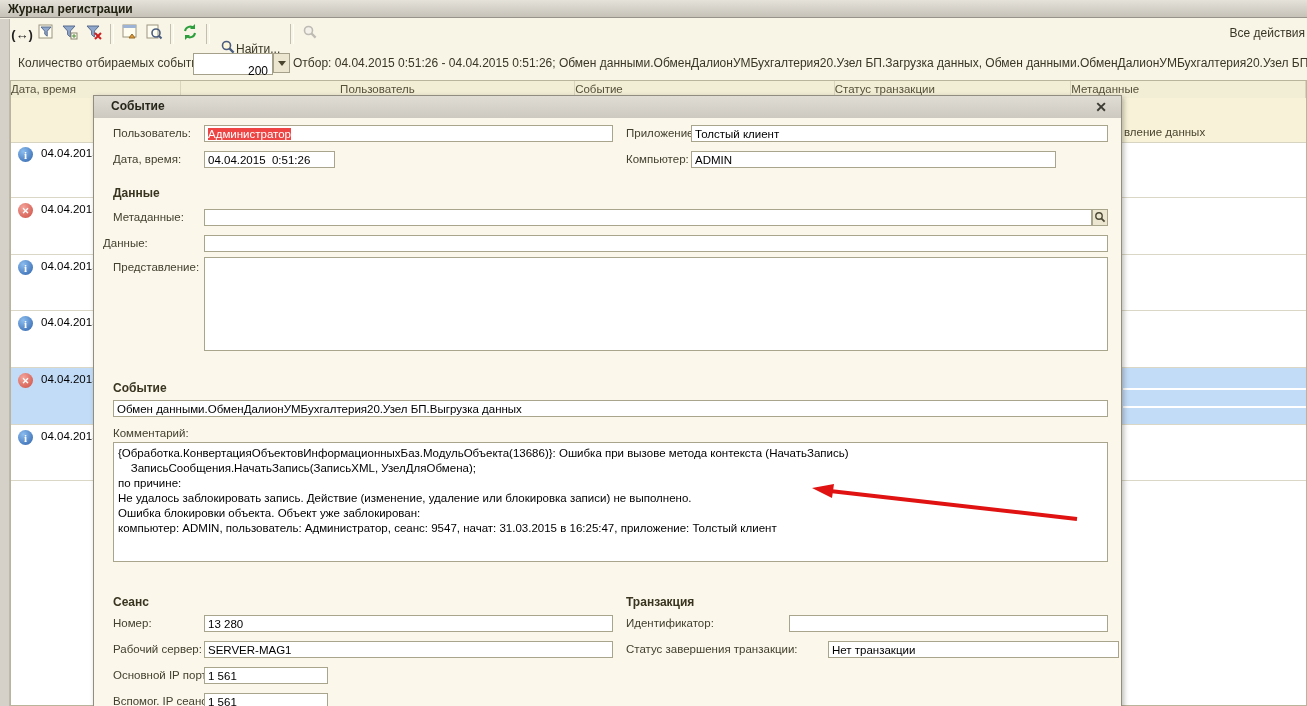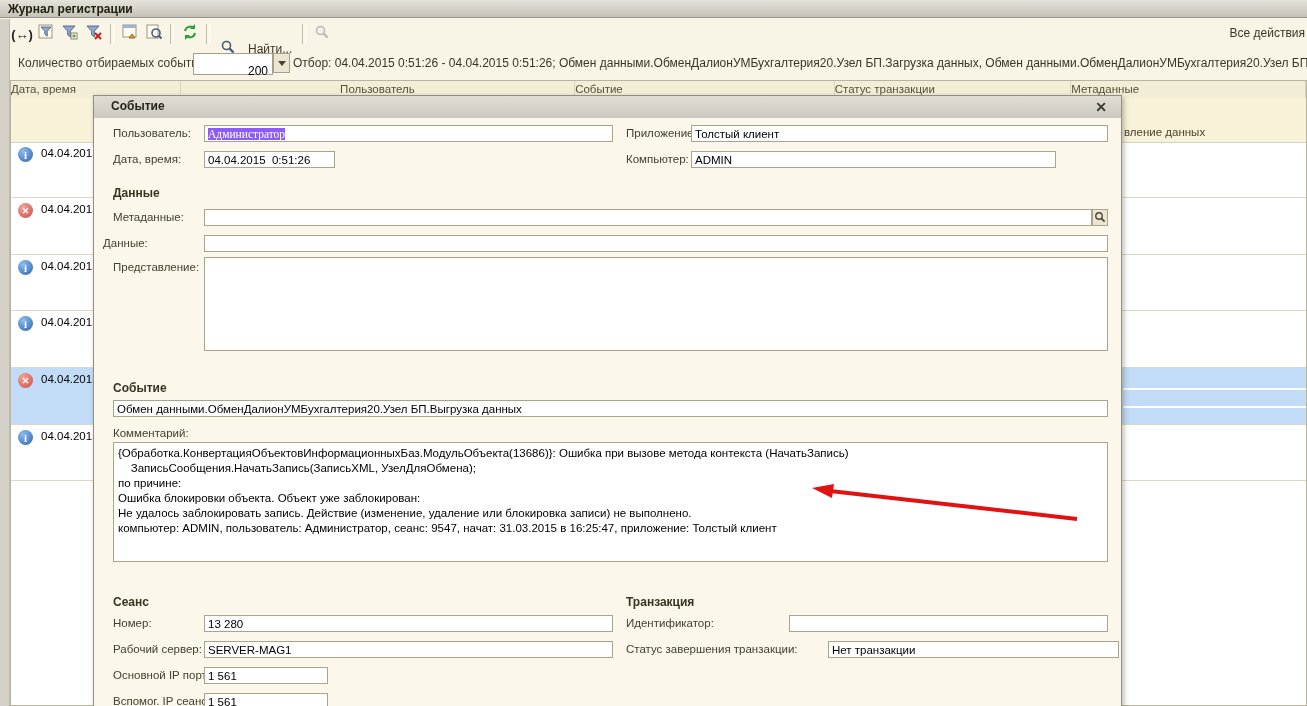--- a/index.html
+++ b/index.html
@@ -7,21 +7,21 @@
     font-family:"Liberation Sans",sans-serif;background:#f8f4e6;color:#3f3b2b;}
   
   .titlebar{position:absolute;left:0;top:0;width:1307px;height:18px;
     background:linear-gradient(180deg,#e5e2da,#c6c2b8);border-bottom:1px solid #97938a;
     font-size:12px;font-weight:bold;color:#20200f;line-height:18px;padding-left:8px;box-sizing:border-box;}
   .left-edge{position:absolute;left:0;top:19px;width:9px;height:687px;background:#d5d1c8;border-right:1px solid #bdb9af;}
   
   .toolbar{position:absolute;left:10px;top:19px;width:1297px;height:30px;display:flex;align-items:center;}
   .tbtn{height:22px;min-width:22px;display:flex;align-items:center;justify-content:center;margin:0 1px;}
   .tsep{width:2px;height:20px;border-left:1px solid #c3bfae;border-right:1px solid #fffdf4;margin:0 4px;}
-  .find-btn{display:flex;align-items:center;gap:12px;font-size:12px;color:#3a3626;padding:0 6px;margin-top:29px;}
+  .find-btn{display:flex;align-items:center;gap:0;font-size:12px;color:#3a3626;padding:0 6px;margin-top:29px;}
   .all-actions{position:absolute;right:2px;top:26px;font-size:12px;color:#3a3626;}
   .interval-glyph{font-size:13px;font-weight:bold;color:#222;}
   .dis{opacity:.45;filter:grayscale(1);}
   
   .params{position:absolute;left:0;top:49px;width:1307px;height:30px;font-size:12px;}
   .params .lbl{position:absolute;left:18px;top:7px;}
   .count-box{position:absolute;left:193px;top:4px;width:80px;height:18px;background:#fff;
     border:1px solid #a5a08a;font-size:12px;text-align:right;padding:10px 4px;box-sizing:border-box;color:#000;}
   .count-drop{position:absolute;left:273px;top:4px;width:15px;height:18px;background:#ece6d0;
     border:1px solid #a5a08a;display:flex;align-items:center;justify-content:center;}
@@ -46,21 +46,21 @@
   .dialog{position:absolute;left:93px;top:95px;width:1029px;height:616px;background:#fbf7eb;
     border:1px solid #918d80;box-shadow:2px 2px 5px rgba(60,60,50,.35);box-sizing:border-box;}
   .dlg-title{position:absolute;left:0;top:0;width:100%;height:22px;background:linear-gradient(180deg,#e0ddd5,#cdc9c0);
     font-size:12px;font-weight:bold;color:#26261a;line-height:21px;padding-left:17px;box-sizing:border-box;}
   .dlg-close{position:absolute;right:14px;top:2px;font-size:14px;font-weight:bold;color:#3c3c34;line-height:18px;cursor:default;}
   .dl{position:absolute;font-size:11.5px;color:#44402f;white-space:nowrap;}
   .sect{position:absolute;font-size:12px;font-weight:bold;color:#38341f;}
   .fld{position:absolute;height:17px;background:#fff;border:1px solid #a9a48c;font-size:11.5px;color:#000;
     padding:0 3px;box-sizing:border-box;display:flex;align-items:center;white-space:pre;overflow:hidden;}
   .area{position:absolute;background:#fff;border:1px solid #a9a48c;box-sizing:border-box;font-size:11.5px;color:#000;overflow:hidden;}
-  .sel{background:#8b5cf6;color:#fff;font-family:Liberation Serif, serif;}
+  .sel{background:#ef4444;color:#fff;}
   .mag-btn{position:absolute;width:16px;height:17px;background:#ece6d0;border:1px solid #a9a48c;
     box-sizing:border-box;display:flex;align-items:center;justify-content:center;}
   .comment-line{padding:0 4px;line-height:15px;white-space:pre;}
   .arrow-layer{position:absolute;left:0;top:0;width:1307px;height:706px;pointer-events:none;z-index:30;}
   .dialog{z-index:20;}
 </style>
 </head>
 <body>
 
 <div class="screen">
@@ -229,22 +229,22 @@
     <span class="dl" style="left:19px;top:165px">Представление:</span>
     <div class="area" style="left:110px;top:161px;width:904px;height:94px"></div>
 
     <span class="sect" style="left:19px;top:285px">Событие</span>
     <div class="fld" style="left:19px;top:304px;width:995px">Обмен данными.ОбменДалионУМБухгалтерия20.Узел БП.Выгрузка данных</div>
     <span class="dl" style="left:19px;top:331px">Комментарий:</span>
     <div class="area" style="left:19px;top:346px;width:995px;height:120px;padding-top:3px" id="comment-box">
         <div class="comment-line">{Обработка.КонвертацияОбъектовИнформационныхБаз.МодульОбъекта(13686)}: Ошибка при вызове метода контекста (НачатьЗапись)</div>
         <div class="comment-line">    ЗаписьСообщения.НачатьЗапись(ЗаписьXML, УзелДляОбмена);</div>
         <div class="comment-line">по причине:</div>
+        <div class="comment-line">Не удалось заблокировать запись. Действие (изменение, удаление или блокировка записи) не выполнено.</div>
         <div class="comment-line">Ошибка блокировки объекта. Объект уже заблокирован:</div>
-        <div class="comment-line">Не удалось заблокировать запись. Действие (изменение, удаление или блокировка записи) не выполнено.</div>
         <div class="comment-line">компьютер: ADMIN, пользователь: Администратор, сеанс: 9547, начат: 31.03.2015 в 16:25:47, приложение: Толстый клиент</div>
       </div>
 
     <span class="sect" style="left:19px;top:499px">Сеанс</span>
     <span class="sect" style="left:532px;top:499px">Транзакция</span>
 
     <span class="dl" style="left:19px;top:521px">Номер:</span>
     <div class="fld" style="left:110px;top:519px;width:409px">13 280</div>
     <span class="dl" style="left:532px;top:521px">Идентификатор:</span>
     <div class="fld" style="left:695px;top:519px;width:319px"></div>

